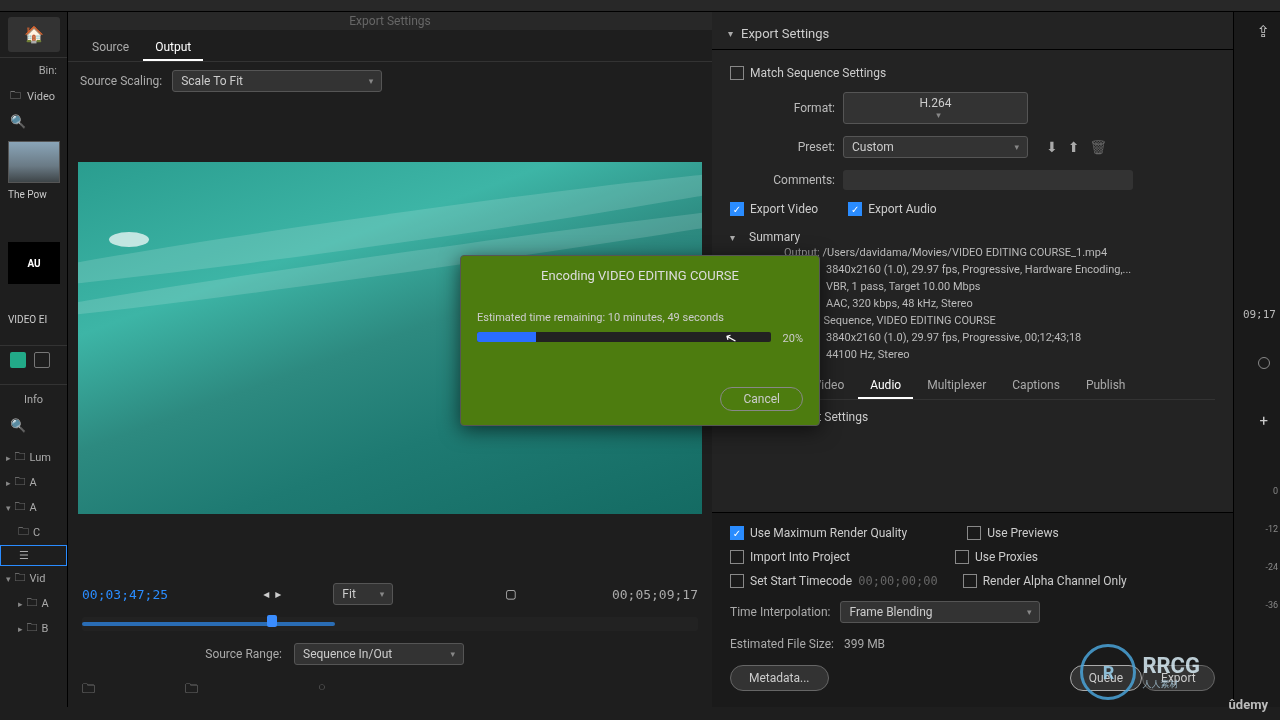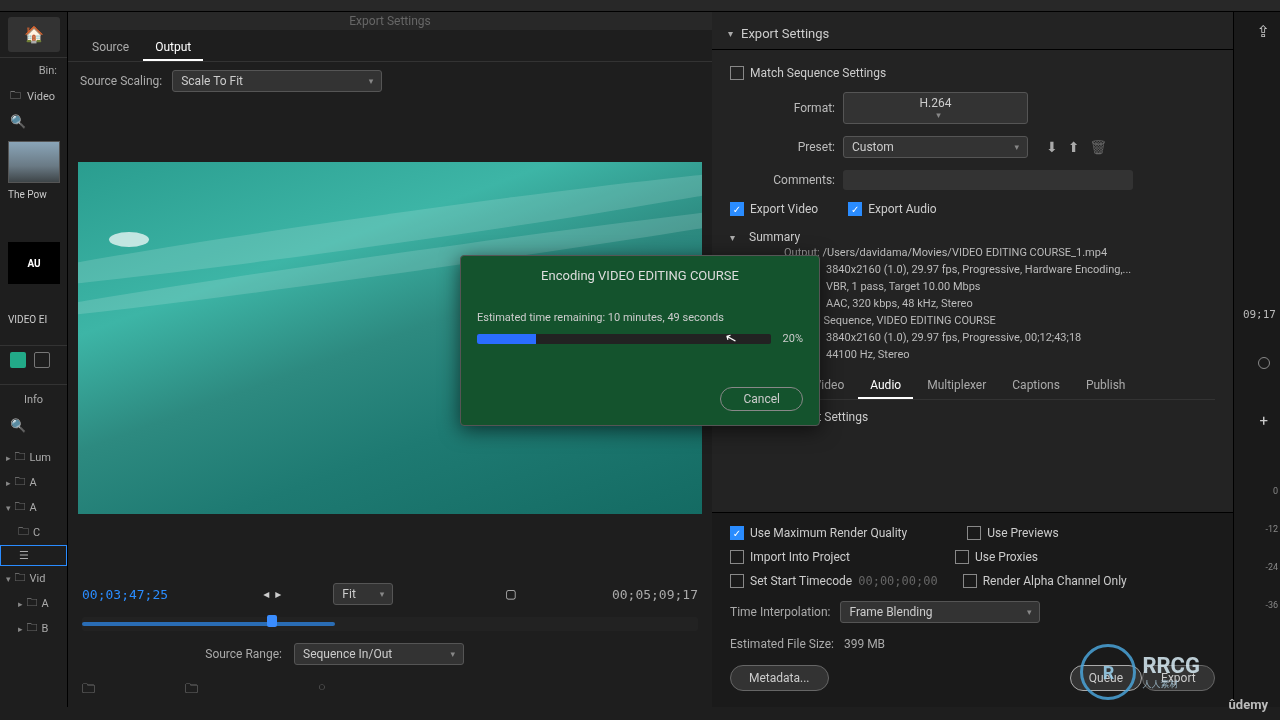--- a/index.html
+++ b/index.html
@@ -112,24 +112,24 @@
     .icon-btn { font-size: 14px; color: #aaa; cursor: pointer; }
     
     .far-right { width: 49px; background: #1a1a1a; border-left: 1px solid #000; position: relative; }
     .share-icon { position: absolute; top: 10px; right: 10px; font-size: 16px; color: #ccc; }
     .right-timecode { position: absolute; top: 296px; right: 4px; font-size: 11px; color: #bbb; font-family: monospace; }
     .db-scale { position: absolute; right: 2px; top: 460px; font-size: 9px; color: #888; text-align: right; }
     .db-scale div { padding: 14px 0; }
     .plus-icon { position: absolute; top: 400px; right: 12px; font-size: 15px; color: #ccc; }
     .circle-icon { position: absolute; top: 345px; right: 10px; width: 12px; height: 12px; border: 1px solid #888; border-radius: 50%; }
     
-    .encoding-dialog { position: absolute; top: 255px; left: 460px; width: 360px; background: #14532d; border: 1px solid #555; border-radius: 4px; box-shadow: 0 4px 20px rgba(0,0,0,0.6); z-index: 100; padding: 12px 16px 14px; }
+    .encoding-dialog { position: absolute; top: 255px; left: 460px; width: 360px; background: #4d7c0f; border: 1px solid #555; border-radius: 4px; box-shadow: 0 4px 20px rgba(0,0,0,0.6); z-index: 100; padding: 12px 16px 14px; }
     .dialog-title { text-align: center; font-size: 13px; color: #ddd; padding-bottom: 28px; }
     .dialog-eta { font-size: 11px; color: #ccc; padding-bottom: 8px; }
-    .progress-row { display: flex; align-items: center; gap: 12px; }
+    .progress-row { display: flex; align-items: flex-start; gap: 12px; }
     .progress-bar { flex: 1; height: 10px; background: #222; border-radius: 2px; overflow: hidden; }
     .progress-fill { height: 100%; background: #2a6dff; }
     .progress-pct { font-size: 11px; color: #ccc; }
     .cancel-row { text-align: right; padding-top: 42px; }
     .cancel-btn { padding: 4px 22px; background: transparent; border: 1px solid #888; border-radius: 14px; font-size: 12px; color: #ccc; cursor: pointer; }
     
     .cursor { position: absolute; top: 330px; left: 725px; font-size: 14px; color: #fff; pointer-events: none; z-index: 200; transform: rotate(-15deg); }
     
     .logo-watermark { position: absolute; bottom: 20px; right: 80px; display: flex; align-items: center; gap: 6px; opacity: 0.85; z-index: 50; }
     .logo-circle { width: 56px; height: 56px; border: 3px solid #4aa3d8; border-radius: 50%; display: flex; align-items: center; justify-content: center; color: #9cd3f0; font-size: 18px; font-weight: bold; }

